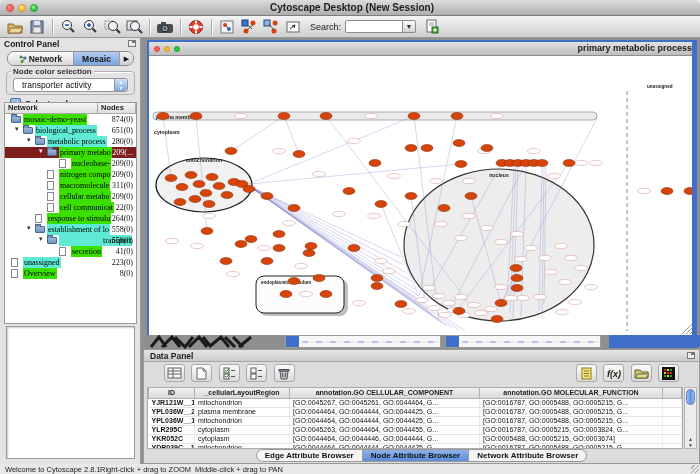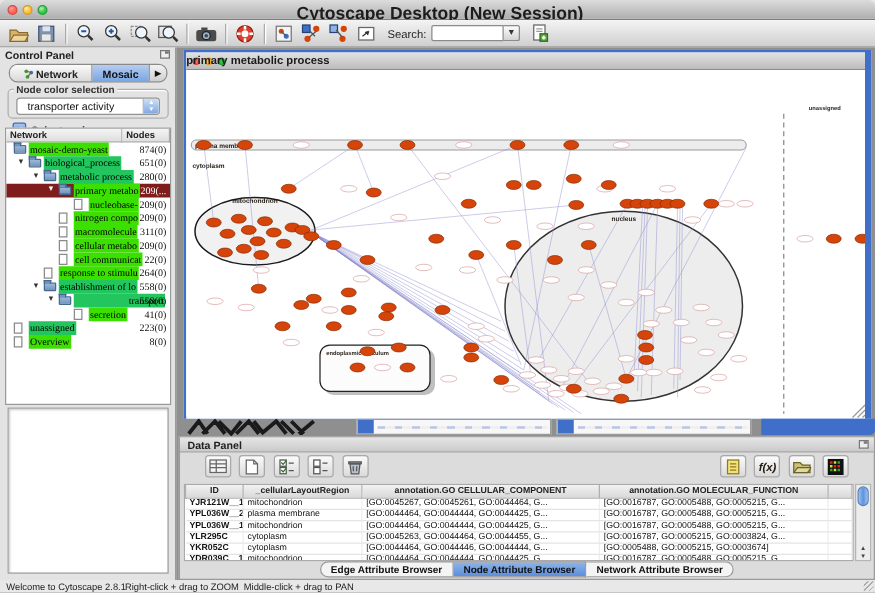--- a/index.html
+++ b/index.html
@@ -4,21 +4,21 @@
 <style>
   html,body{margin:0;padding:0;}
   body{width:700px;height:474px;font-family:"Liberation Sans",sans-serif;background:#e8e8e8;position:relative;overflow:hidden;-webkit-font-smoothing:antialiased;}
   *{box-sizing:border-box;}
   
   .titlebar{position:absolute;left:0;top:0;width:700px;height:16px;background:linear-gradient(#dcdcdc,#aeaeae);border-bottom:1px solid #7d7d7d;border-radius:5px 5px 0 0;}
   .tl{position:absolute;top:4px;width:8px;height:8px;border-radius:50%;}
   .tl.red{left:6px;background:radial-gradient(circle at 35% 30%,#ff9a92,#ff5f57 60%);border:1px solid #d8433c;}
   .tl.yel{left:18px;background:radial-gradient(circle at 35% 30%,#ffe9a8,#febc2e 60%);border:1px solid #d09a22;}
   .tl.grn{left:30px;background:radial-gradient(circle at 35% 30%,#b6f0b0,#28c840 60%);border:1px solid #1f9e33;}
-  .win-title{position:absolute;left:4px;right:0;top:2px;text-align:center;font-size:14px;font-weight:bold;color:#1c1c1c;}
+  .win-title{position:absolute;left:4px;right:0;top:2px;text-align:center;font-size:10px;font-weight:bold;color:#1c1c1c;}
   
   .toolbar{position:absolute;left:0;top:16px;width:700px;height:22px;background:linear-gradient(#f4f4f4,#cfcfcf);border-bottom:1px solid #9a9a9a;display:flex;align-items:center;padding:0 4px;}
   .tb-btn{width:20px;height:18px;margin:0 1px;display:flex;align-items:center;justify-content:center;}
   .tb-sep{width:1px;height:16px;background:#aaa;margin:0 4px;box-shadow:1px 0 0 #fff;}
   .search-label{font-size:9px;color:#222;margin:0 4px 0 6px;}
   .search-box{width:58px;height:13px;background:#fff;border:1px solid #8b8b8b;border-radius:2px 0 0 2px;font-size:9px;padding:0 2px;}
   .search-arrow{width:13px;height:13px;background:linear-gradient(#fdfdfd,#d2d2d2);border:1px solid #8b8b8b;border-left:none;border-radius:0 2px 2px 0;font-size:7px;line-height:11px;text-align:center;color:#333;}
   
   .cpanel{position:absolute;left:0;top:38px;width:141px;height:426px;background:#e3e3e3;border-right:1px solid #9a9a9a;}
   .cpanel-head{position:absolute;left:0;top:0;width:100%;height:12px;font-size:8.5px;font-weight:bold;color:#222;padding:1px 0 0 4px;}
@@ -43,33 +43,33 @@
   .trow{position:relative;height:11px;line-height:11px;font-size:8px;white-space:nowrap;font-family:Liberation Serif, serif;}
   .trow.sel{background:#7f1d1d;}
   .trow .arrow{position:absolute;top:-1px;font-size:7px;color:#333;}
   .trow.sel .arrow{color:#fff;}
   .ticon{position:absolute;top:2px;}
   .icon-folder{width:10px;height:7px;background:linear-gradient(#9db9d9,#6f94bd);border:1px solid #47688f;border-radius:1px;}
   .icon-folder:before{content:"";position:absolute;left:-1px;top:-3px;width:4px;height:2px;background:#6f94bd;border:1px solid #47688f;border-bottom:none;}
   .icon-file{width:7px;height:9px;background:#fdfdfd;border:1px solid #8a8a8a;top:1px;}
   .tlabel{position:absolute;top:0;padding:0 1px;color:#000;}
   .bg-green{background:#3ce000;}
-  .bg-red{background:#22c55e;}
+  .bg-red{background:#5eead4;}
   .tval{position:absolute;right:3px;top:0;font-size:8px;color:#111;}
   .trow.sel .tval{color:#fff;}
   .navbox{position:absolute;left:6px;top:288px;width:129px;height:133px;background:#fff;border:1px solid #9a9a9a;box-shadow:inset 1px 1px 2px #ccc;}
   
   .desktop{position:absolute;left:141px;top:38px;width:559px;height:426px;background:#8f8f8f;}
   .netwin{position:absolute;left:6px;top:2px;width:550px;height:295px;border:2px solid #3f6fc9;border-right-width:5px;background:#fff;}
   .netwin-tb{height:14px;background:linear-gradient(#e2e2e2,#bdbdbd);border-bottom:1px solid #8c8c8c;position:relative;}
   .ntl{position:absolute;top:4px;width:6px;height:6px;border-radius:50%;}
   .ntl.red{left:5px;background:#ff5f57;border:1px solid #d8433c;}
   .ntl.yel{left:15px;background:#febc2e;border:1px solid #d09a22;}
   .ntl.grn{left:25px;background:#28c840;border:1px solid #1f9e33;}
-  .netwin-title{position:absolute;left:0;right:0;top:1px;text-align:left;font-size:9px;font-weight:bold;color:#1a1a1a;}
+  .netwin-title{position:absolute;left:0;right:0;top:1px;text-align:right;font-size:9px;font-weight:bold;color:#1a1a1a;}
   .canvas{position:relative;width:543px;height:279px;background:#fff;overflow:hidden;}
   svg text{font-family:"Liberation Sans",sans-serif;font-weight:bold;fill:#221a12;}
   
   .strip{position:absolute;left:0;top:297px;width:559px;height:14px;}
   .thumb{position:absolute;top:0;height:13px;background:#f7f7f7;border:1px solid #9a9a9a;overflow:hidden;}
   .thumb .edge{position:absolute;left:0;top:0;width:13px;height:100%;background:#3f6fc9;}
   .thumb .squig{position:absolute;left:16px;top:5px;right:2px;height:2px;background:repeating-linear-gradient(90deg,#b9c4e6 0 6px,#eee 6px 14px);}
   .bluebar{position:absolute;top:0;height:13px;background:#3f6fc9;border-radius:0 0 4px 0;}
   
   .dpanel{position:absolute;left:2px;top:311px;width:557px;height:115px;background:#dcdcdc;border:1px solid #9a9a9a;}

